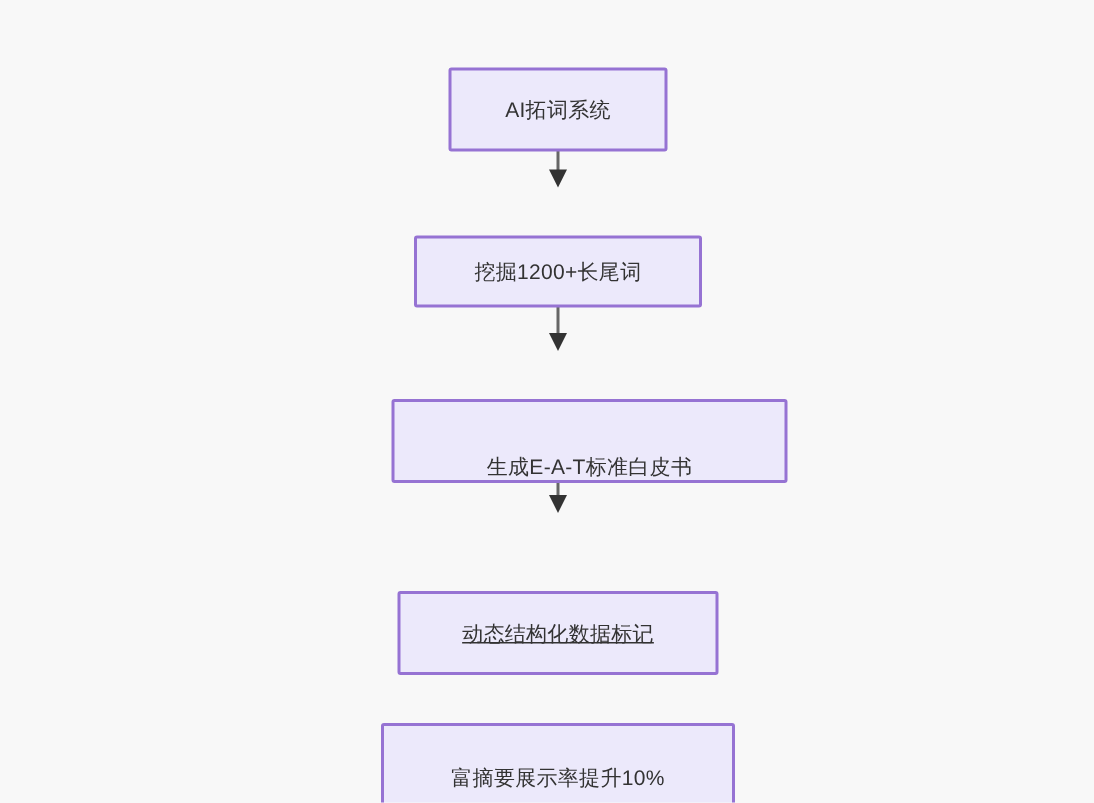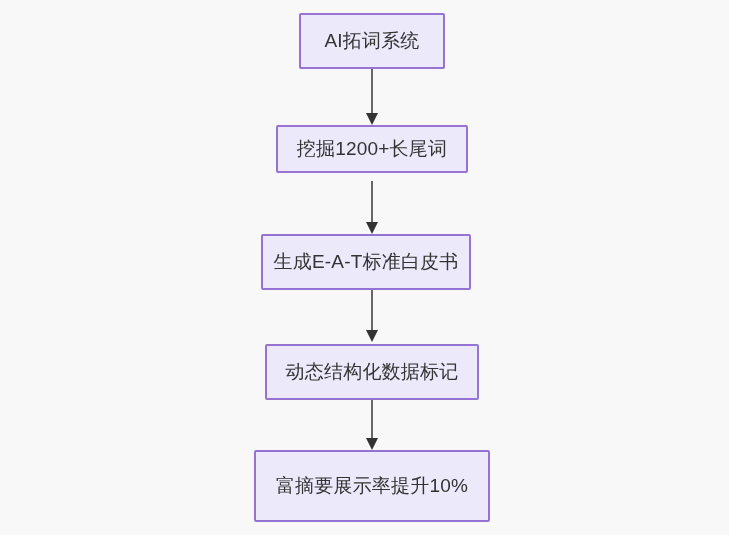--- a/index.html
+++ b/index.html
@@ -23,25 +23,26 @@
   .node {
     position: absolute;
     box-sizing: border-box;
     background: #ece9fb;
     border: 2px solid #9673d3;
     border-radius: 2px;
     display: flex;
     align-items: center;
     justify-content: center;
     color: #333333;
-    font-size: 19px;
+    font-size: 14px;
     line-height: 1.2;
     letter-spacing: 0.2px;
     white-space: nowrap;
     text-align: center;
+    margin-top: 32px;
   }
   .node-label {
     display: block;
   }
   .edge {
     position: absolute;
     overflow: visible;
     pointer-events: none;
   }
   .edge-line {
@@ -80,25 +81,25 @@
   </svg>
 
   <div class="node" style="left:299px; top:13px; width:146px; height:56px;">
     <span class="node-label">AI拓词系统</span>
   </div>
 
   <div class="node" style="left:276px; top:125px; width:192px; height:48px;">
     <span class="node-label">挖掘1200+长尾词</span>
   </div>
 
-  <div class="node" style="left:261px; top:234px; width:210px; height:56px;">
+  <div class="node" style="left:261px; top:234px; width:264px; height:56px;align-items:flex-end;">
     <span class="node-label">生成E-A-T标准白皮书</span>
   </div>
 
-  <div class="node" style="left:265px; top:344px; width:214px; height:56px;">
+  <div class="node" style="left:265px; top:362px; width:214px; height:56px;text-decoration:underline;">
     <span class="node-label">动态结构化数据标记</span>
   </div>
 
   <div class="node" style="left:254px; top:450px; width:236px; height:72px;">
     <span class="node-label">富摘要展示率提升10%</span>
   </div>
 
 </div>
 
 </body></html>

